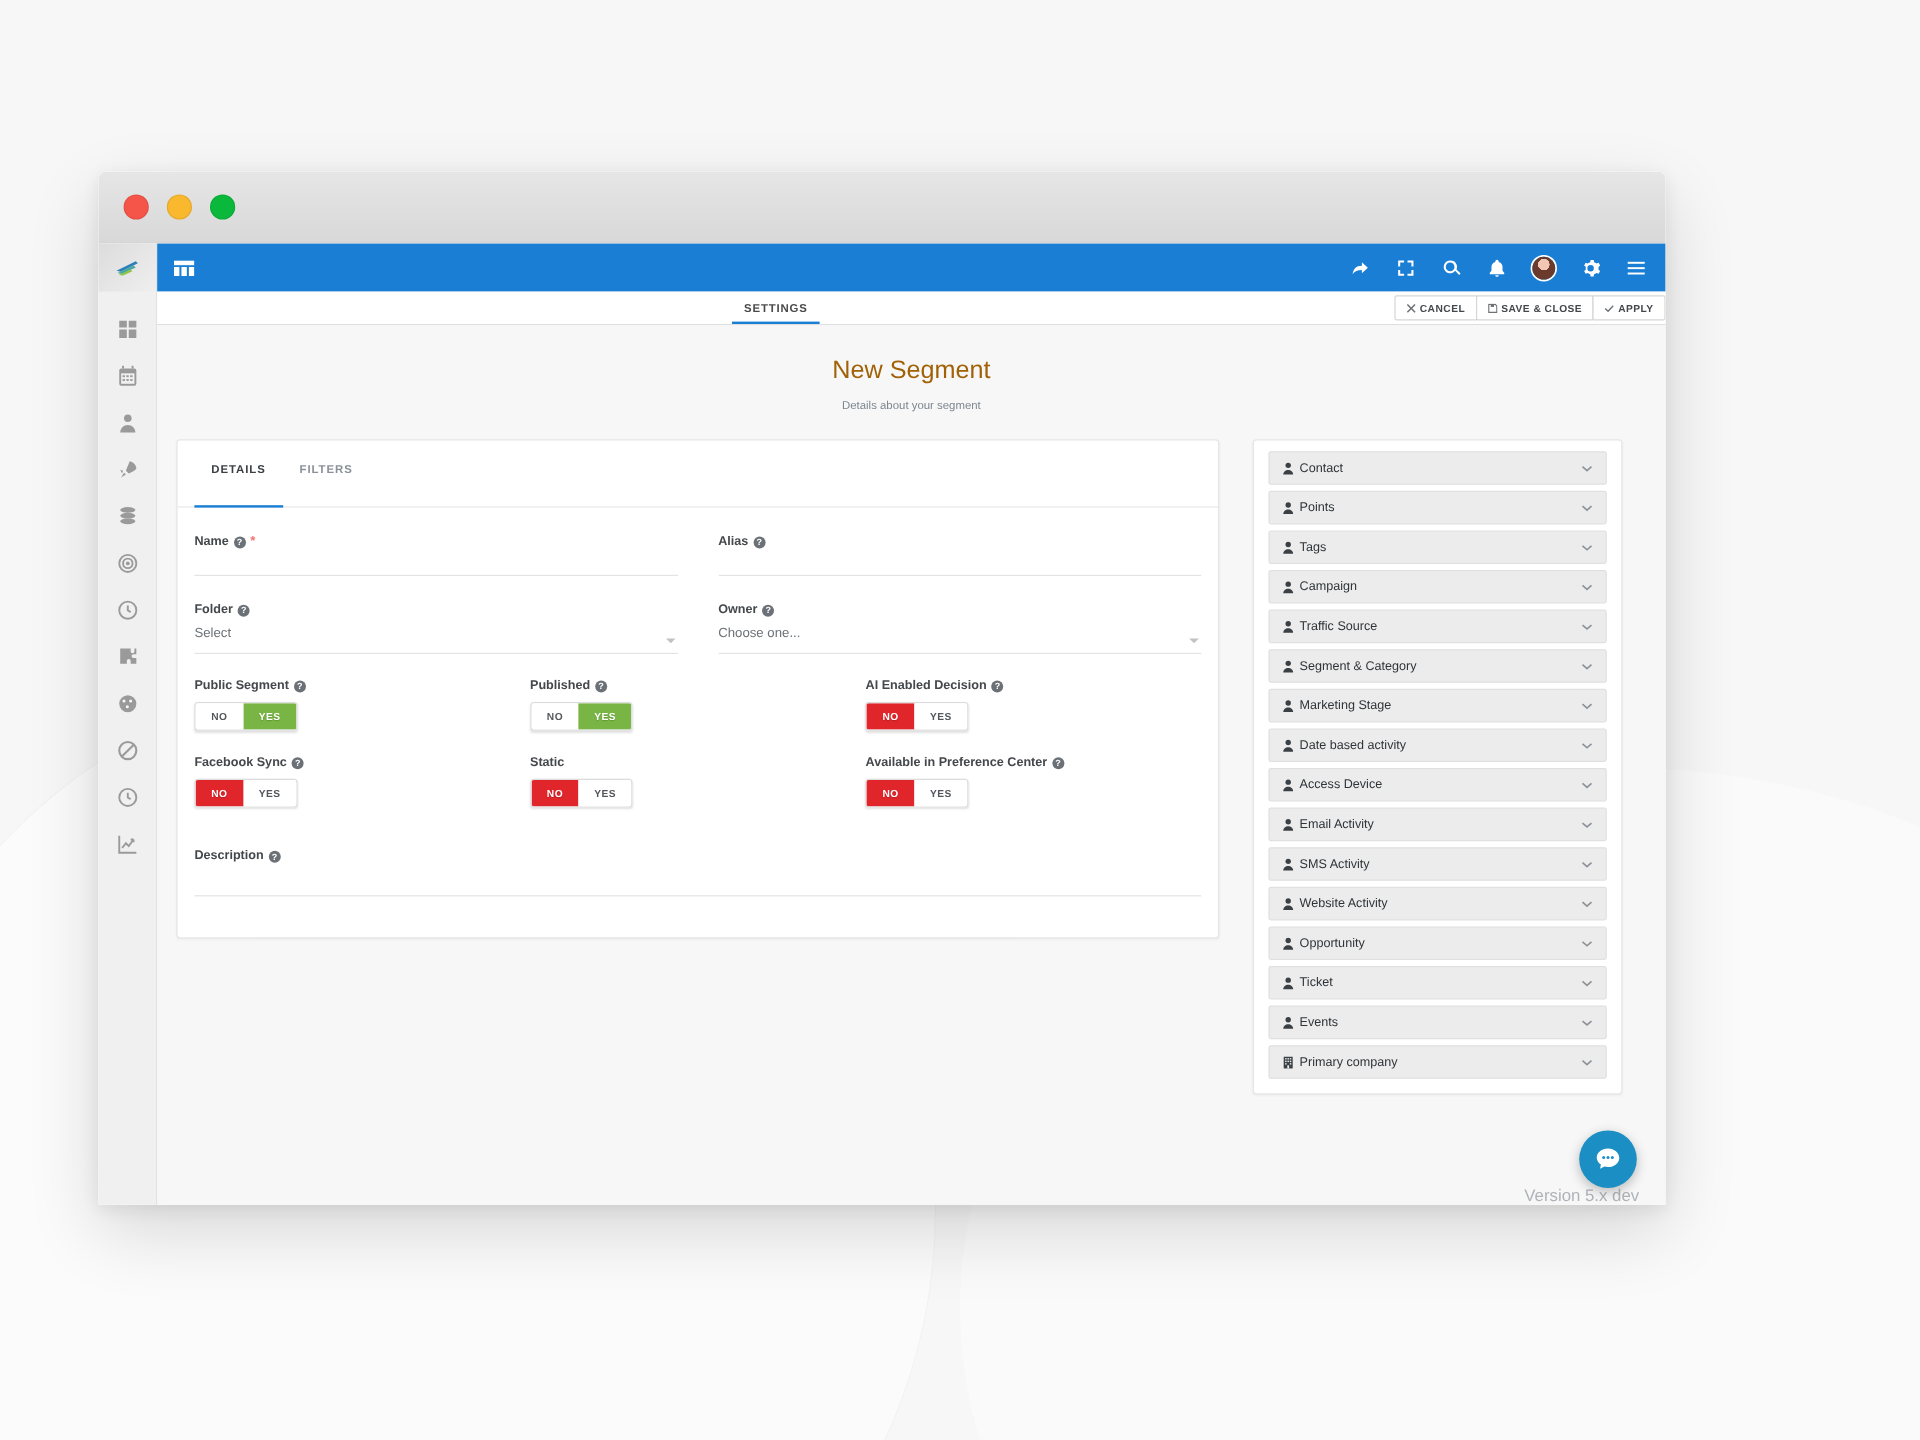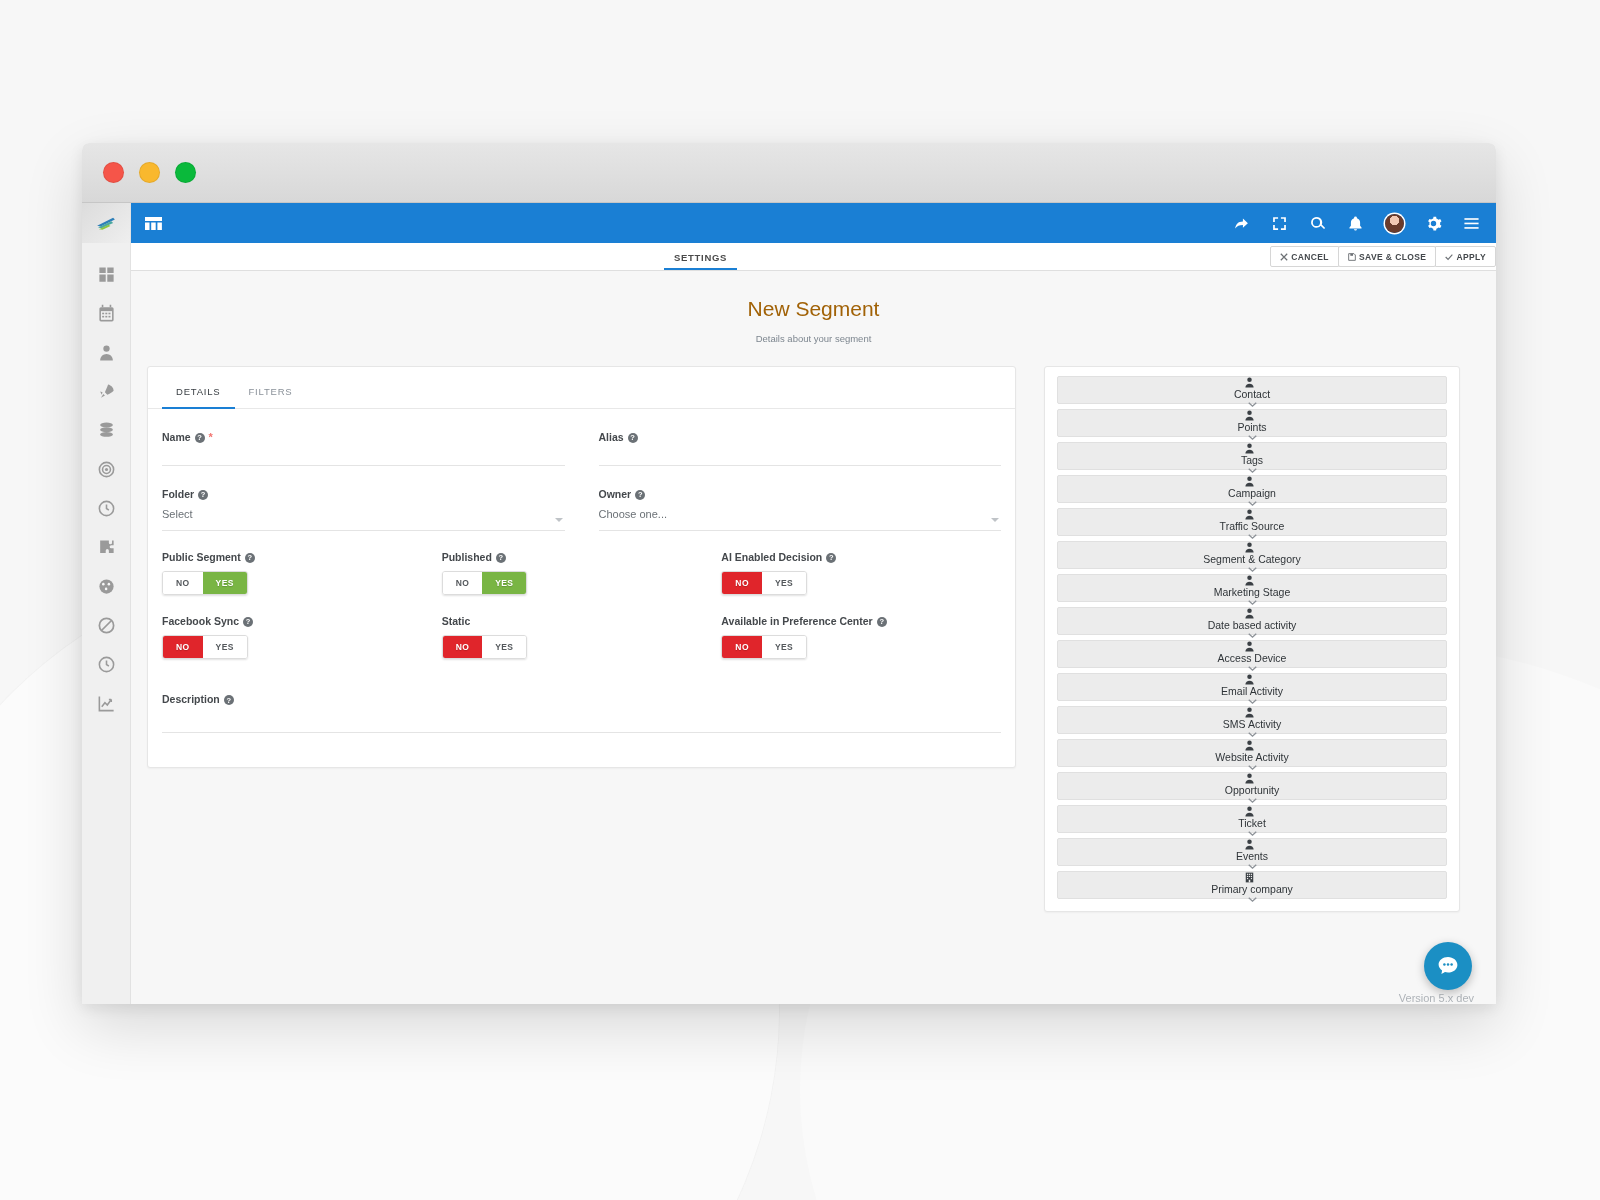--- a/index.html
+++ b/index.html
@@ -19,21 +19,21 @@
   .bg-swoosh2 {
     position: absolute; right: -300px; top: 640px;
     width: 1100px; height: 900px; border-radius: 50%;
     background: #fafafa;
   }
 
   
   .window {
     position: absolute;
     left: 82px; top: 143px;
-    width: 1414px; height: 861px;
+    width: 1306px; height: 861px;
     background: #fff;
     border-radius: 7px 7px 0 0;
     box-shadow: 0 22px 60px rgba(0,0,0,.14), 0 4px 14px rgba(0,0,0,.08);
     overflow: hidden;
     display: flex; flex-direction: column;
   }
   .titlebar {
     height: 60px;
     background: linear-gradient(#e6e6e6, #d8d8d8);
     border-bottom: 1px solid #c6c6c6;
@@ -120,22 +120,22 @@
   .card {
     background: #fff; border: 1px solid #e6e6e6; border-radius: 3px;
     box-shadow: 0 1px 2px rgba(0,0,0,.04);
   }
   .left-card { width: 869px; flex: none; padding: 0 0 34px; }
   .right-card { flex: 1; padding: 9px 12px 12px; }
 
   
   .cardtabs { display: flex; border-bottom: 1px solid #e8e8e8; padding: 0 14px; }
   .ctab {
-    font-size: 9.5px; font-weight: 400; letter-spacing: .8px; color: #8a9199;
-    padding: 19px 14px 10px; cursor: pointer; border-bottom: 2.5px solid transparent;
+    font-size: 9.5px; font-weight: 700; letter-spacing: .8px; color: #8a9199;
+    padding: 19px 14px 24px; cursor: pointer; border-bottom: 2.5px solid transparent;
     margin-bottom: -1px;
   }
   .ctab.active { color: #3b4045; border-bottom-color: #1a7fd4; }
 
   .formgrid { padding: 0 14px; }
   .frow { display: flex; gap: 34px; }
   .fcell { flex: 1; min-width: 0; }
   .fgroup { padding-top: 22px; }
   .flabel {
     font-size: 10.5px; font-weight: 700; color: #44484c;
@@ -177,40 +177,39 @@
 
   .desc-group { padding: 34px 14px 0; }
   .desc-line { border-bottom: 1px solid #e4e4e4; height: 22px; margin-top: 6px; }
 
   
   .acc-item {
     background: #ececec; border: 1px solid #e0e0e0; border-radius: 2px;
     height: 28px; margin-bottom: 5px;
     display: flex; align-items: center; padding: 0 11px;
     cursor: pointer;
-    flex-direction: column;
   }
   .acc-item:last-child { margin-bottom: 0; }
   .acc-ico { width: 9px; height: 11px; fill: #3b4045; flex: none; margin-right: 5px; }
   .acc-label { font-size: 10.5px; color: #2f3438; flex: 1; }
   .chev { width: 9px; height: 9px; fill: none; stroke: #8d9298; stroke-width: 1.8; flex: none; }
 
   
   .chat-fab {
     position: absolute; right: 24px; bottom: 14px;
     width: 48px; height: 48px; border-radius: 50%;
     background: #1b8fc4; box-shadow: 0 3px 10px rgba(0,0,0,.25);
     display: flex; align-items: center; justify-content: center; cursor: pointer;
     z-index: 5;
   }
   .chat-fab svg { width: 24px; height: 24px; fill: #fff; }
 
   .version {
     position: absolute; right: 22px; bottom: 0;
-    font-size: 11px; color: #aeb3b8; z-index: 1; text-align: center;
+    font-size: 14px; color: #aeb3b8; z-index: 1; text-align: center;
   }
 </style>
 </head>
 <body>
 
 <div class="bg-swoosh"></div>
 <div class="bg-swoosh2"></div>
 
 <div class="window">
 

